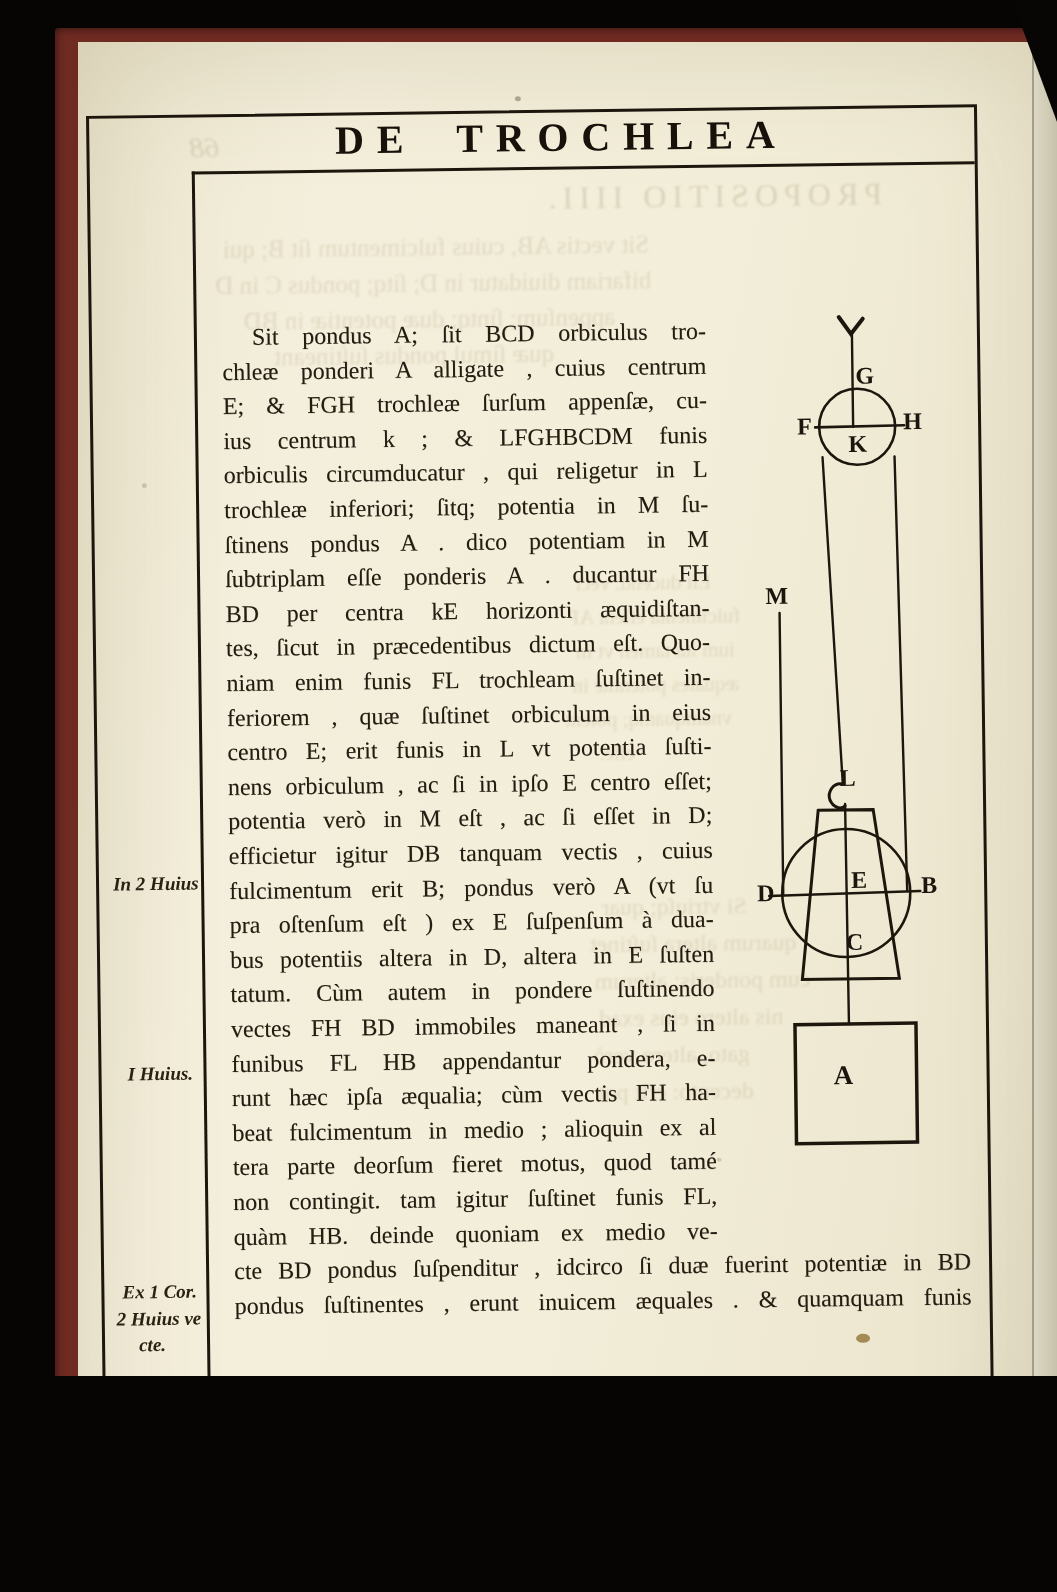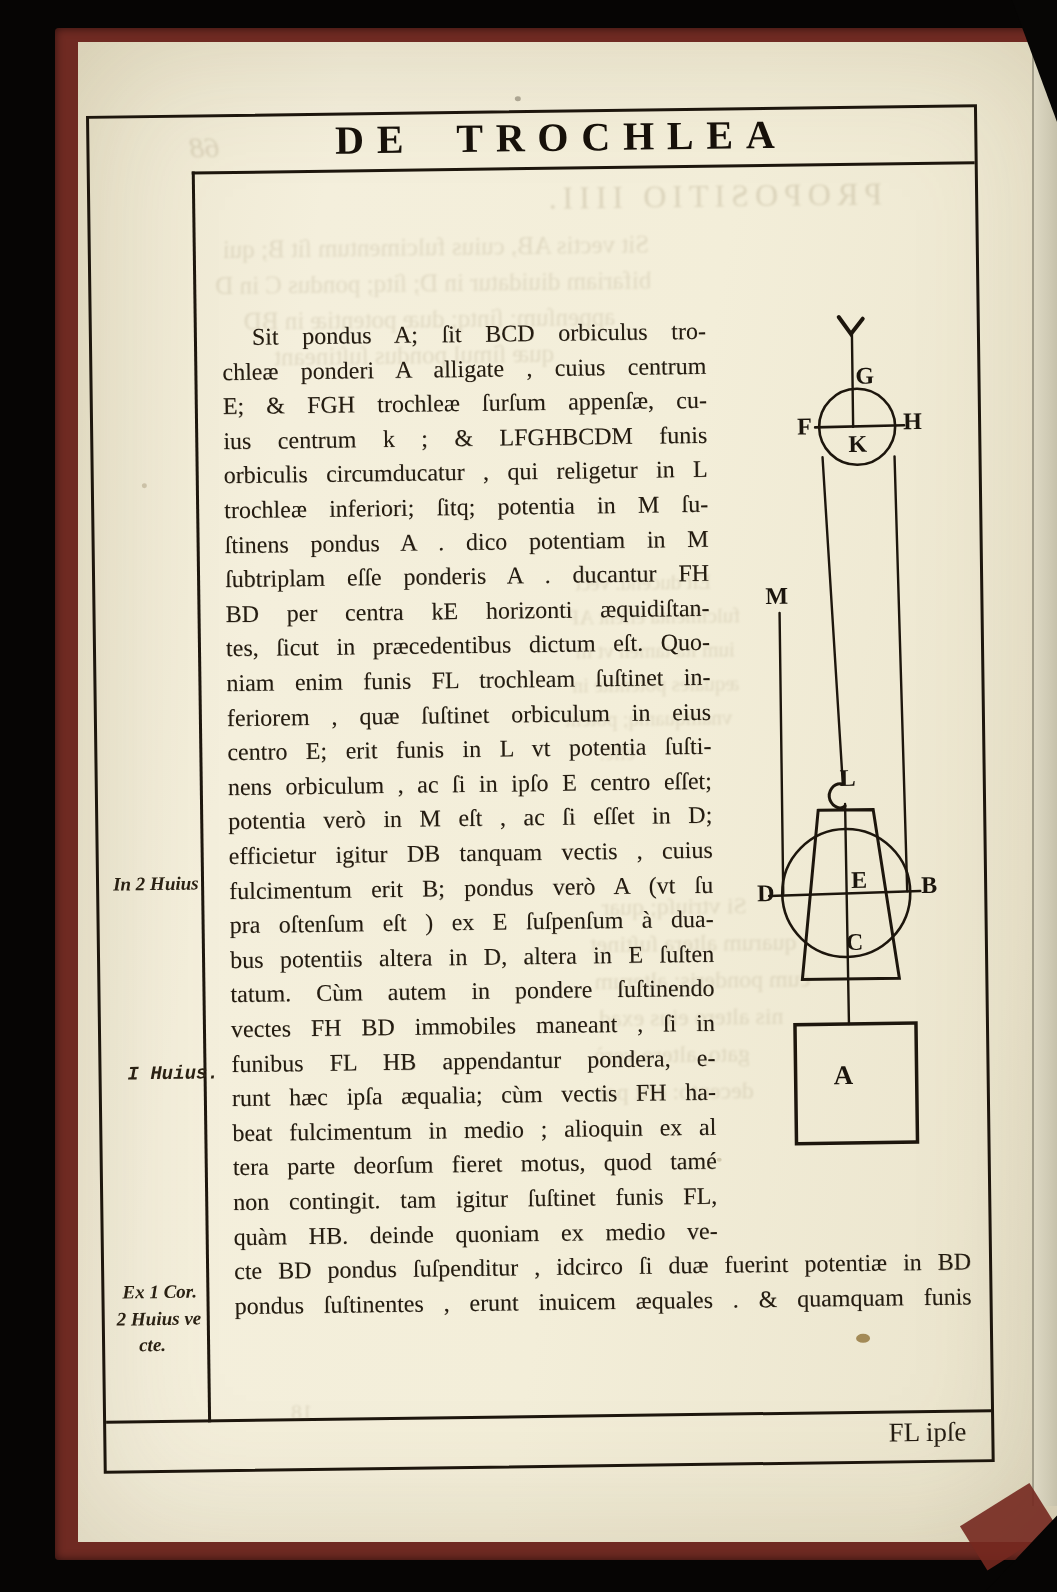--- a/index.html
+++ b/index.html
@@ -1,16 +1,16 @@
 <!DOCTYPE html>
 <html><head>
 <meta charset="utf-8">
 <style>
   html,body{margin:0;padding:0;background:#060504;}
-  #scan{position:relative;width:1057px;height:1592px;overflow:hidden;background:#060504;
+  #scan{position:relative;width:1057px;height:1376px;overflow:hidden;background:#060504;
         font-family:"Liberation Serif","DejaVu Serif",serif;}
   .abs{position:absolute;}
 
   
   #cover{position:absolute;left:55px;top:28px;width:1002px;height:1532px;background:#6f2a22;
          border-radius:4px;box-shadow:0 0 10px rgba(0,0,0,.6) inset;}
   #paper{position:absolute;left:78px;top:42px;width:979px;height:1500px;
          background:linear-gradient(100deg,#ece6cf 0%,#f4efdc 22%,#f3eed9 55%,#ece6cf 88%,#e2dcc5 100%);
          box-shadow:inset 0 0 140px rgba(125,104,60,.22);}
   #fore-edge{position:absolute;left:1032px;top:54px;width:25px;height:1452px;
@@ -125,21 +125,21 @@
       <div class="line" style="top:1077px">runt hæc ipſa æqualia; cùm vectis FH ha-</div>
       <div class="line" style="top:1112px">beat fulcimentum in medio ; alioquin ex al</div>
       <div class="line" style="top:1146px">tera parte deorſum fieret motus, quod tamé</div>
       <div class="line" style="top:1181px">non contingit. tam igitur ſuſtinet funis FL,</div>
       <div class="line" style="top:1216px">quàm HB.  deinde quoniam ex medio ve-</div>
       <div class="line wide" style="top:1250px">cte BD pondus ſuſpenditur , idcirco ſi duæ fuerint potentiæ in BD</div>
       <div class="line wide" style="top:1285px">pondus ſuſtinentes , erunt inuicem æquales . &amp; quamquam funis</div>
     </div>
 
     <div class="mnote" style="left:112px;top:868px;">In 2 Huius</div>
-    <div class="mnote" style="left:124px;top:1058px;font-family:Liberation Mono, monospace;">I Huius.</div>
+    <div class="mnote" style="left:124px;top:1058px;">I Huius.</div>
     <div class="mnote" style="left:116px;top:1276px;">Ex 1 Cor.</div>
     <div class="mnote" style="left:110px;top:1303px;">2 Huius ve</div>
     <div class="mnote" style="left:132px;top:1329px;">cte.</div>
 
     <svg class="abs" style="left:0;top:0;pointer-events:none;" width="1057" height="1592" viewBox="0 0 1057 1592" fill="none" stroke="#1d160d" stroke-linecap="round">
       <path d="M845,321 L857,338 L869,323" stroke-width="4"></path>
       <line x1="858" y1="336" x2="858" y2="431" stroke-width="2.4"></line>
       <circle cx="862" cy="431" r="38" stroke-width="2.6"></circle>
       <line x1="820" y1="431" x2="909" y2="430" stroke-width="2.6"></line>
       <line x1="827" y1="461" x2="843" y2="788" stroke-width="2.4"></line>

